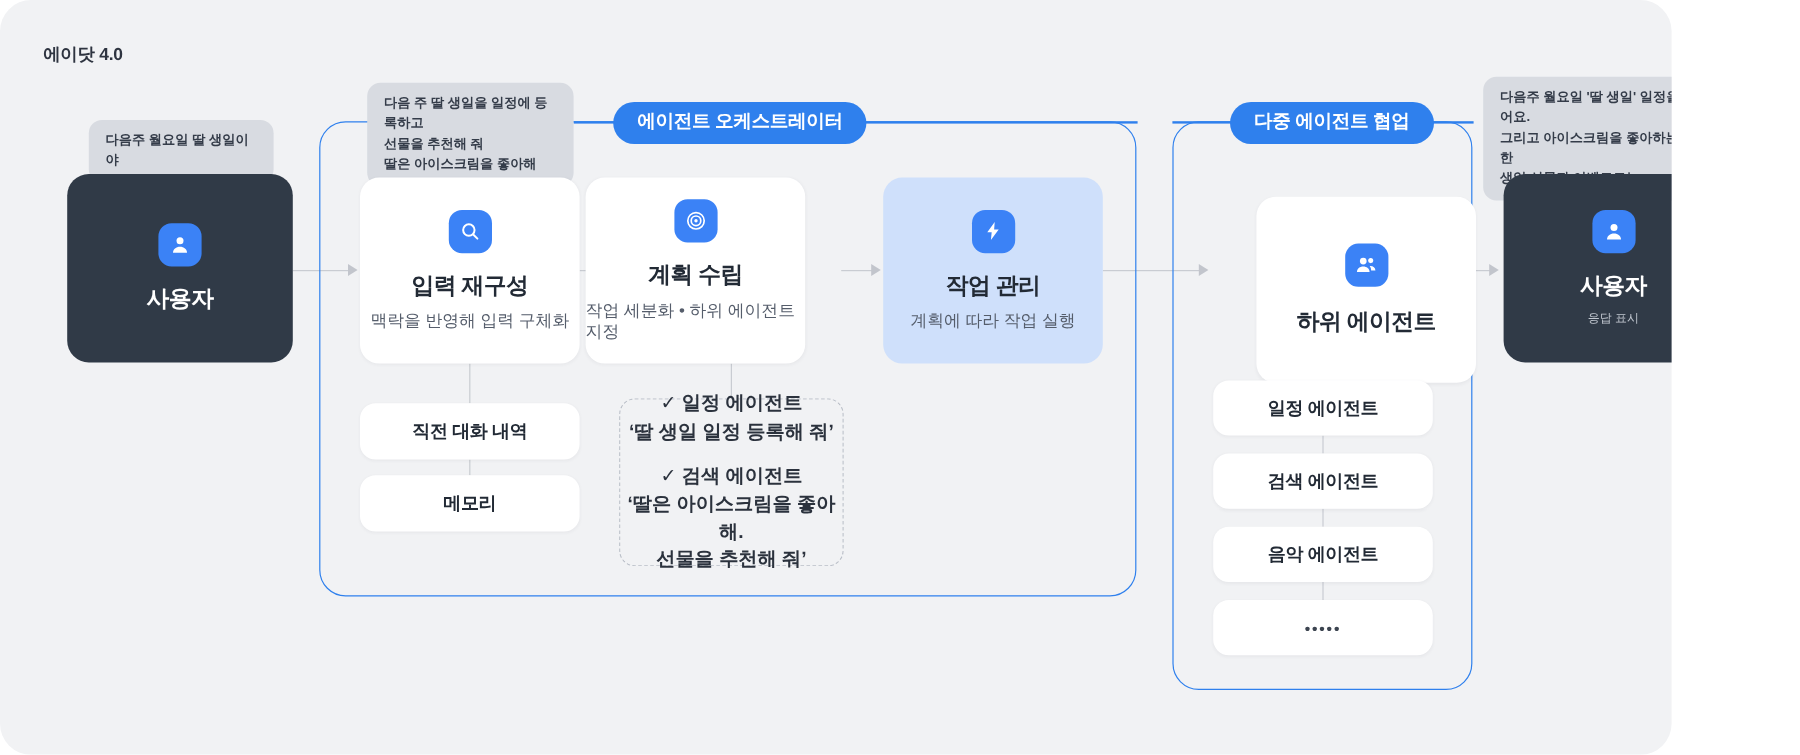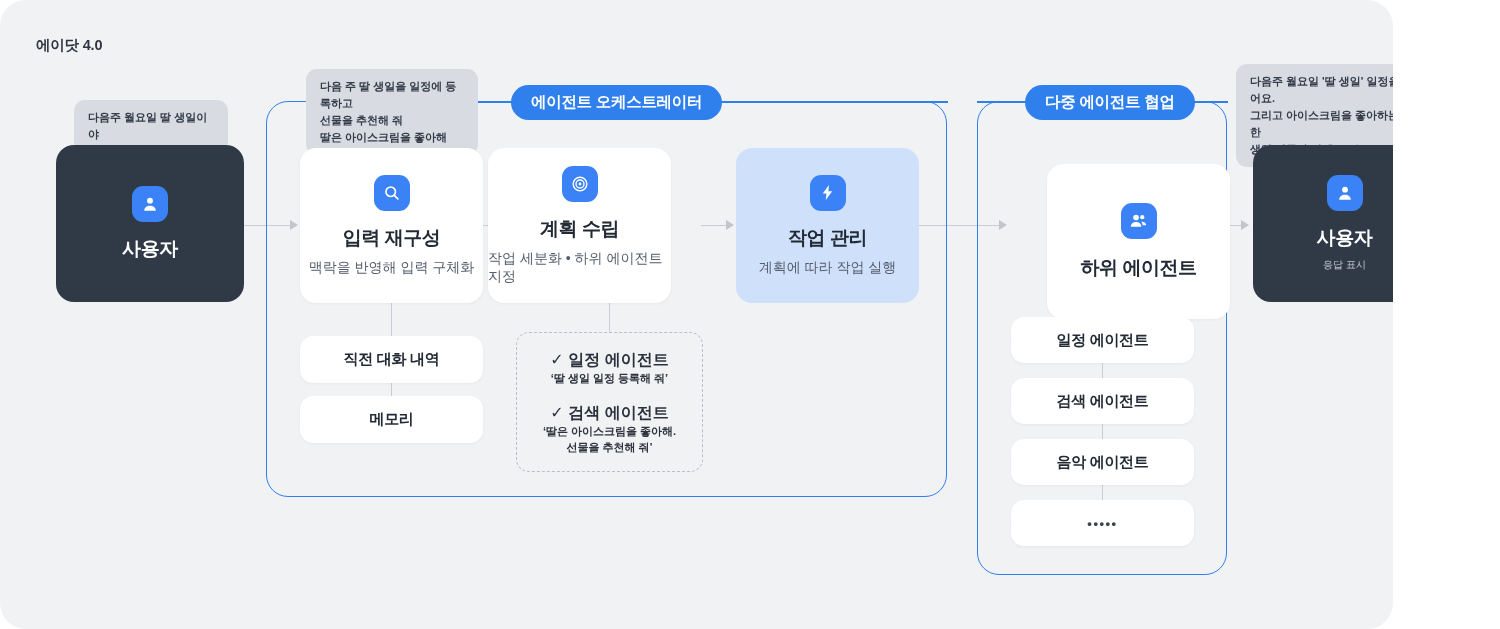--- a/index.html
+++ b/index.html
@@ -191,21 +191,21 @@
     justify-content: center;
     gap: 14px;
   }
   .plan-item { text-align: center; line-height: 1.45; }
   .plan-item .pi-title {
     font-size: 16px;
     font-weight: 700;
     color: #2b323d;
   }
   .plan-item .pi-quote {
-    font-size: 11px;
+    font-size: 16px;
     font-weight: 700;
     color: #2b323d;
   }
 
   
   .hline {
     position: absolute;
     height: 1.4px;
     background: #c9ccd2;
   }

